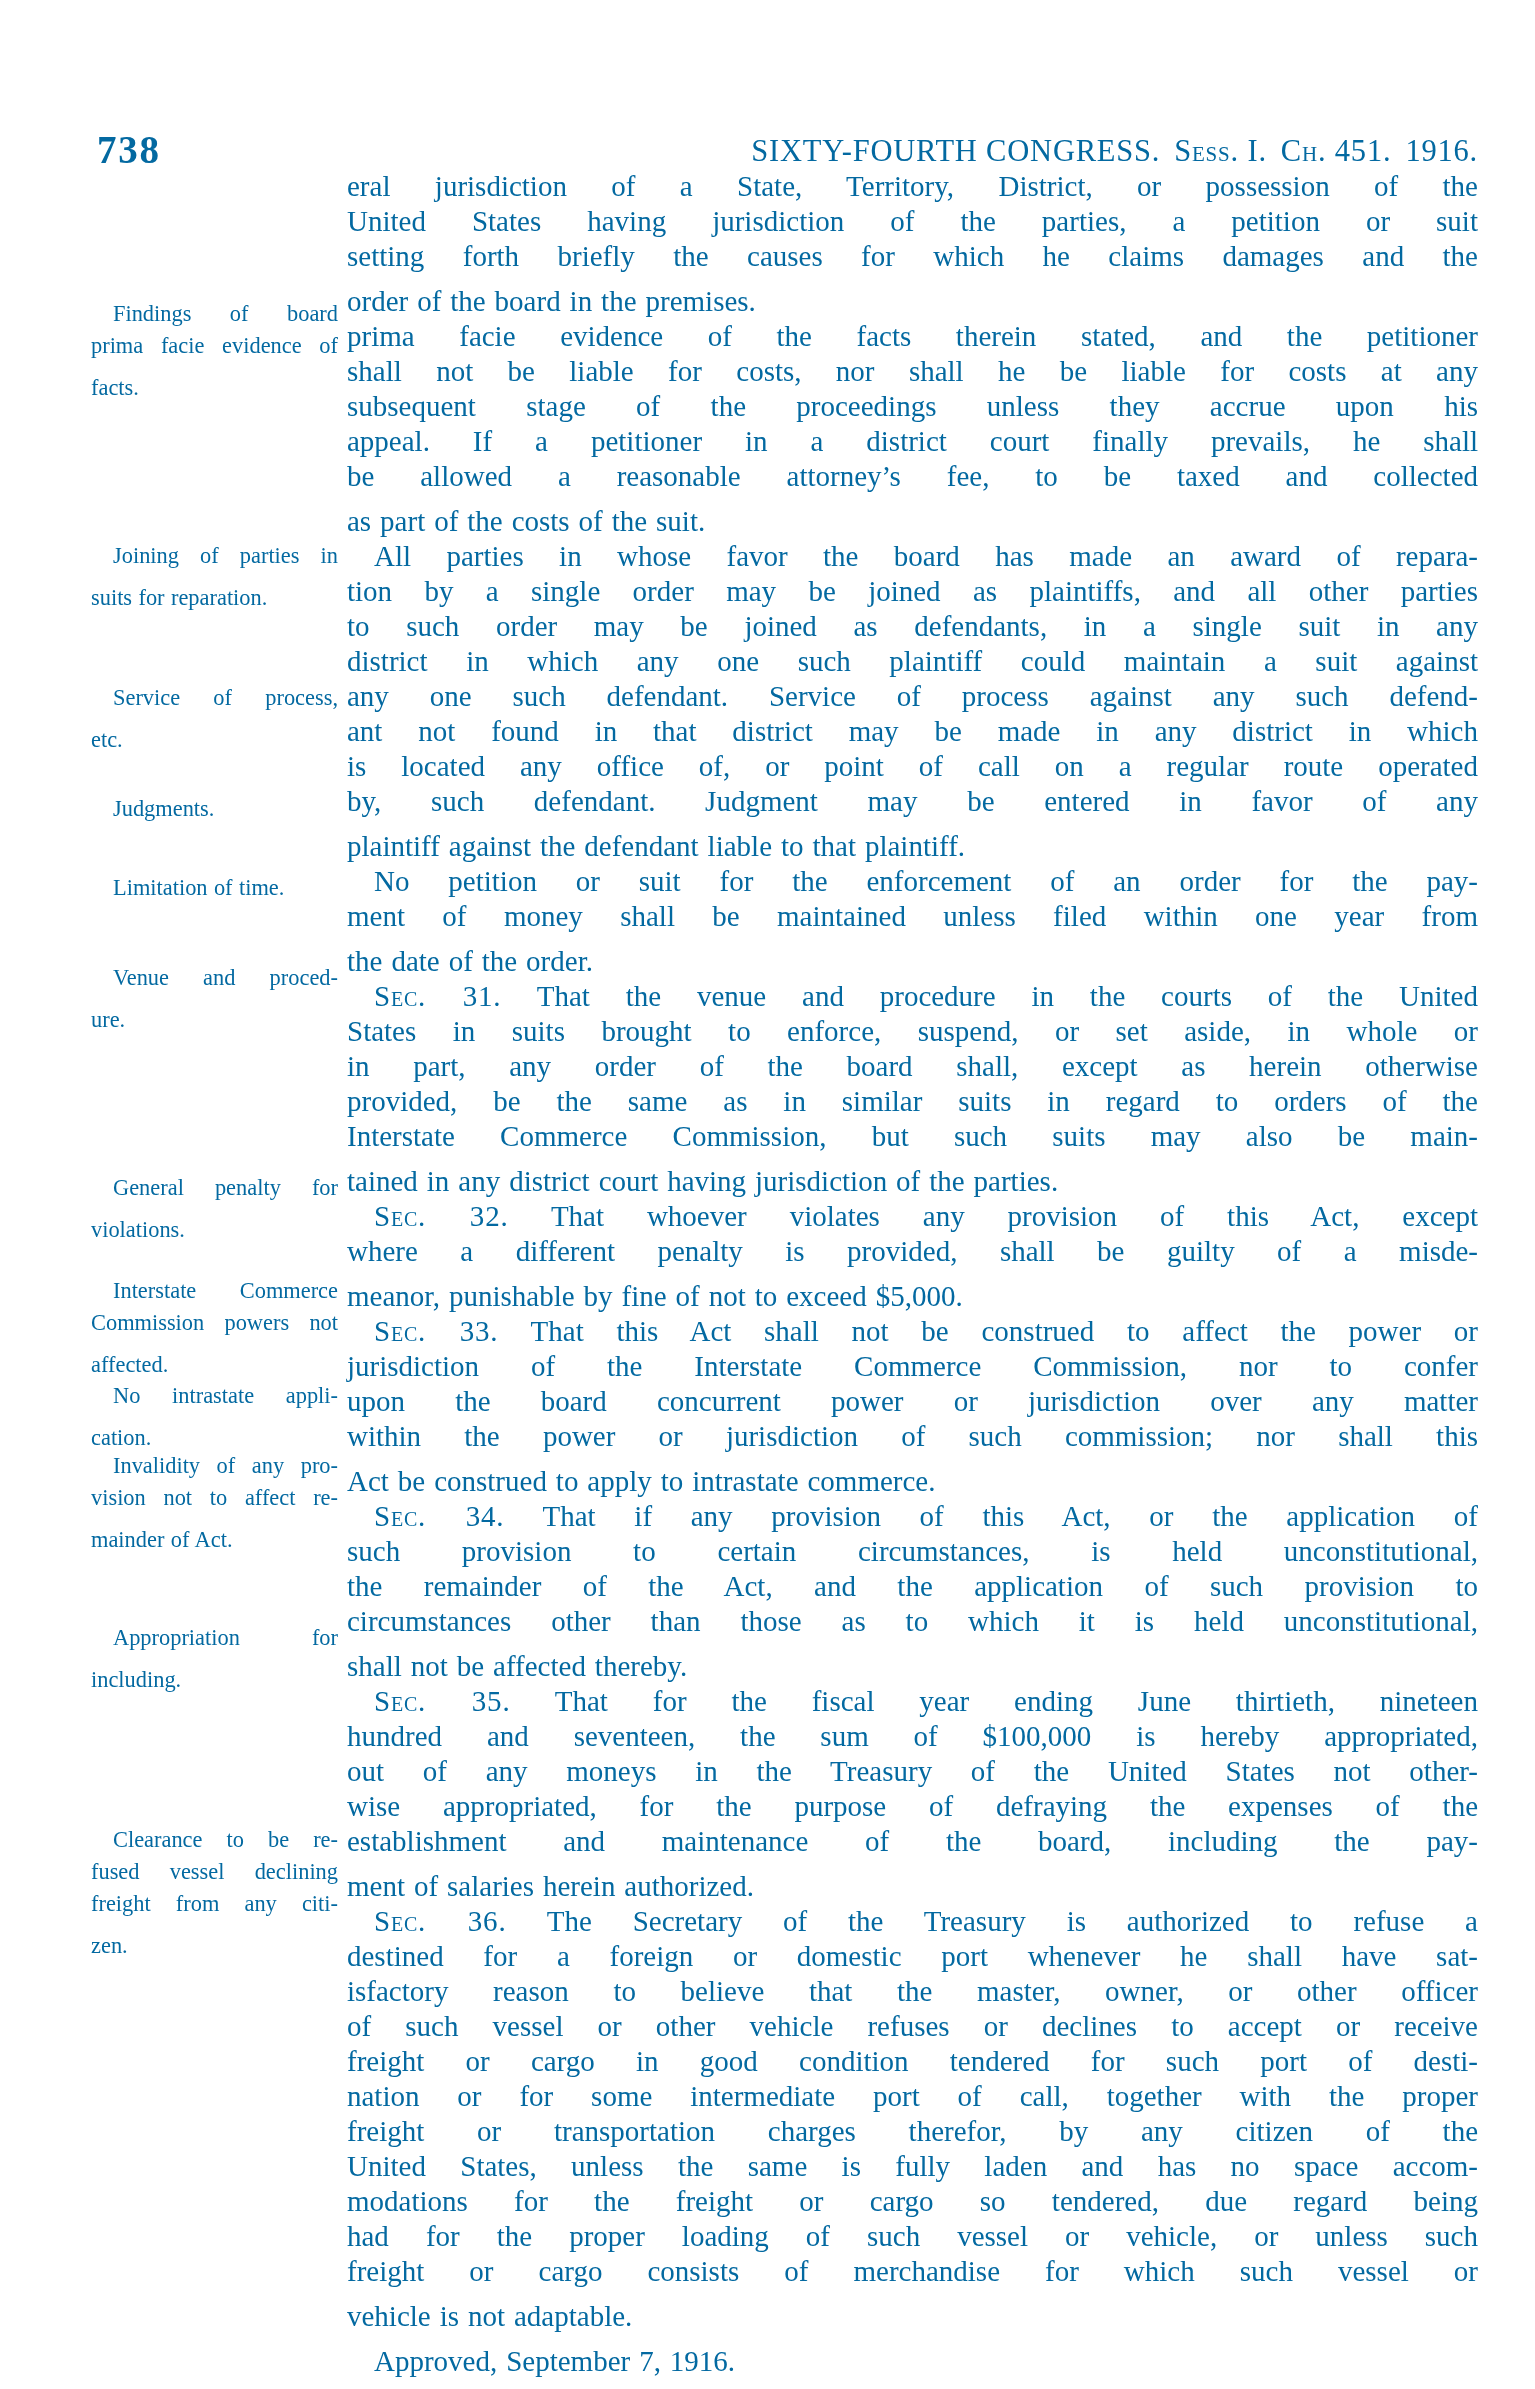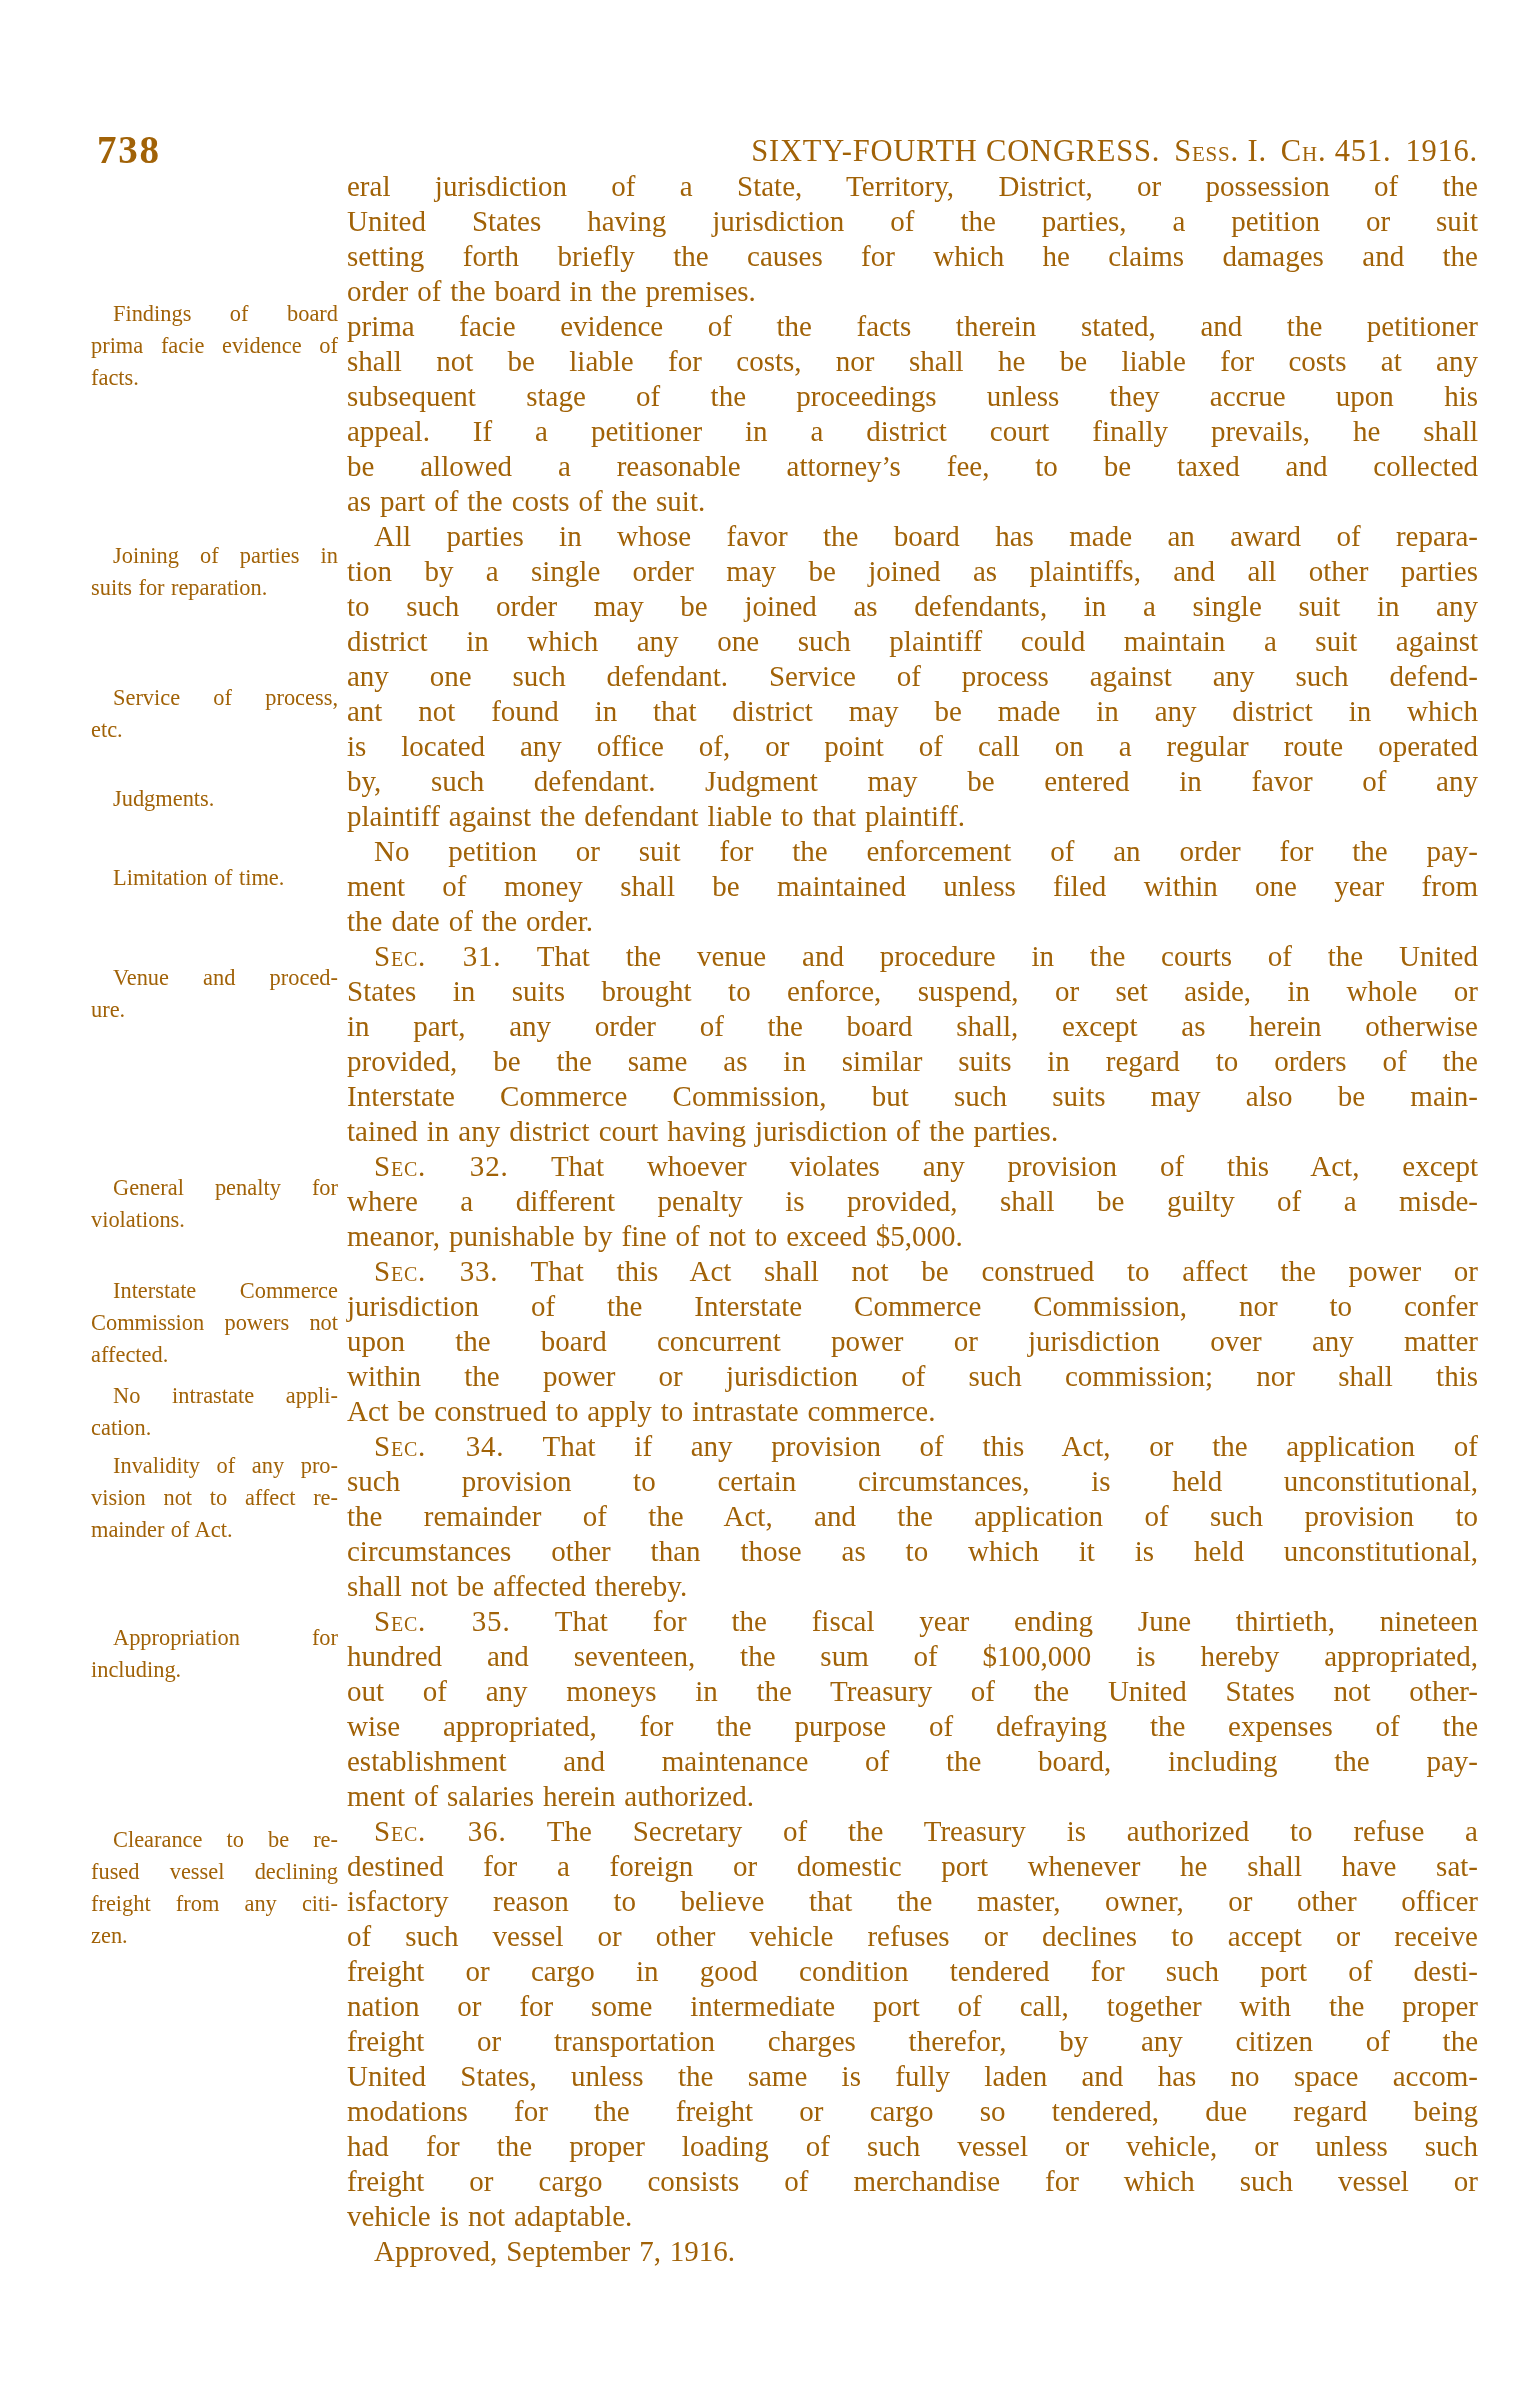--- a/index.html
+++ b/index.html
@@ -2,21 +2,21 @@
 <html style="font-size:13.5px"><head>
 <meta charset="utf-8">
 <style>
   * { margin:0; padding:0; box-sizing:border-box; }
   html,body { background:#e8e8e8; }
   .page {
     position:relative;
     width:1536px; height:2389px;
     margin:0 auto;
     background:#ffffff;
-    color:#a16207;
+    color:#0369a1;
     font-family:"Liberation Serif", serif;
     overflow:hidden;
   }
   .page-number {
     position:absolute; left:97px; top:127px;
     font-size:39px; font-weight:700; letter-spacing:1.7px;
   }
   .running-head {
     position:absolute; left:347px; top:134px; width:1131px;
     display:flex; justify-content:flex-end; gap:14px;
@@ -27,21 +27,21 @@
     position:absolute; left:347px; top:169px; width:1131px;
     font-size:29px;
   }
   .line {
     line-height:35px;
     text-align:justify;
     text-align-last:justify;
     word-spacing:1.7px;
     white-space:nowrap;
   }
-  .line.last { text-align-last:left; white-space:normal; }
+  .line.last { text-align-last:left; white-space:normal;margin-top:10px; }
   .para.indent .line.first { text-indent:27px; }
   .sc { font-variant:small-caps; letter-spacing:0.8px; }
   .margin-notes .note {
     position:absolute; left:91px; width:247px;
     font-size:22.4px;
   }
   .note .line { line-height:32px; word-spacing:0.8px; }
   .note .line.first { text-indent:22px; }
 </style>
 </head>

